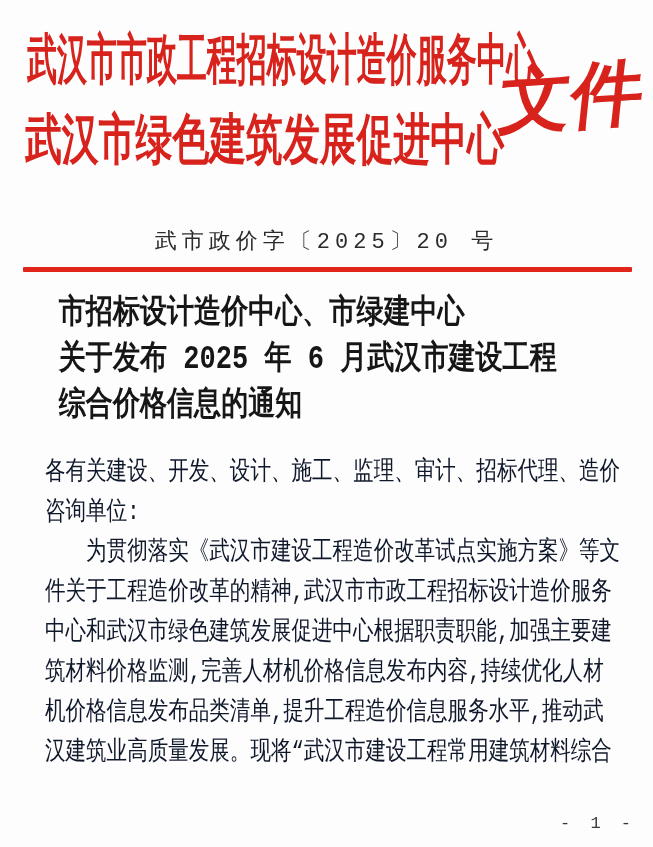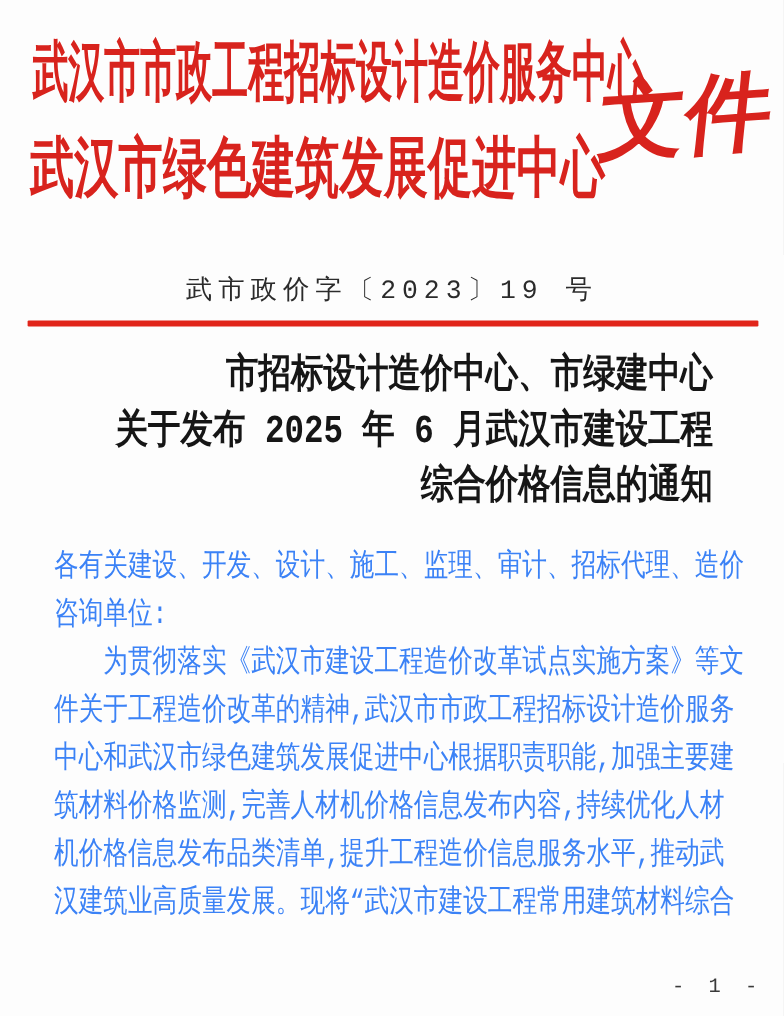--- a/index.html
+++ b/index.html
@@ -66,38 +66,38 @@
     width:609px; height:5px;
     background:#e1251a;
     border-radius:1px;
   }
 
   
   .title {
     position:absolute;
     left:0; top:291px;
     width:100%;
-    text-align:right;
+    text-align:left;
     color:#161616;
   }
   .title-line {
     font-size:33px;
     font-weight:bold;
     line-height:46px;
     white-space:nowrap;
     transform:scaleX(0.82);
     transform-origin:center center;
   }
 
   
   .bodytext {
     position:absolute;
     left:45px; top:452px;
     width:575px;
-    color:#3b82f6;
+    color:#0f172a;
   }
   .bline {
     font-size:26px;
     line-height:40px;
     white-space:nowrap;
     transform:scaleX(0.79);
     transform-origin:left center;
   }
   .bline.indent { text-indent:52px; }
 
@@ -115,21 +115,21 @@
 <body>
 
 <div class="page">
 
   <div>
     <div class="org org1">武汉市市政工程招标设计造价服务中心</div>
     <div class="org org2">武汉市绿色建筑发展促进中心</div>
     <div class="docword">文件</div>
   </div>
 
-  <div class="docnum">武市政价字〔2023〕19 号</div>
+  <div class="docnum">武市政价字〔2025〕20 号</div>
 
   <div class="redline"></div>
 
   <div class="title">
     <div class="title-line">市招标设计造价中心、市绿建中心</div>
     <div class="title-line">关于发布 2025 年 6 月武汉市建设工程</div>
     <div class="title-line">综合价格信息的通知</div>
   </div>
 
   <div class="bodytext">

